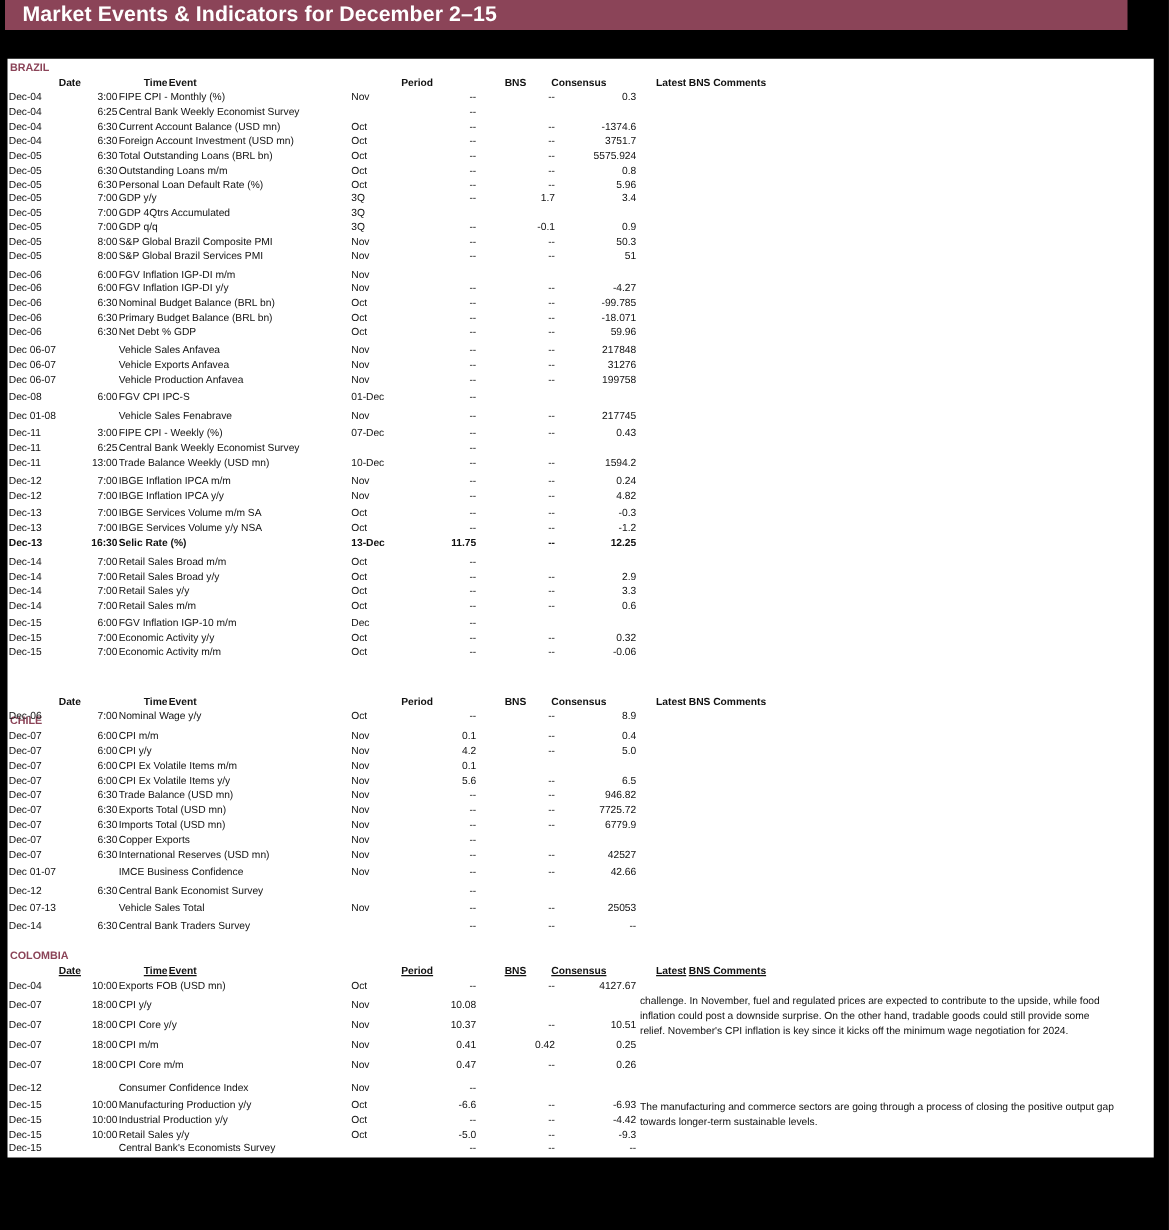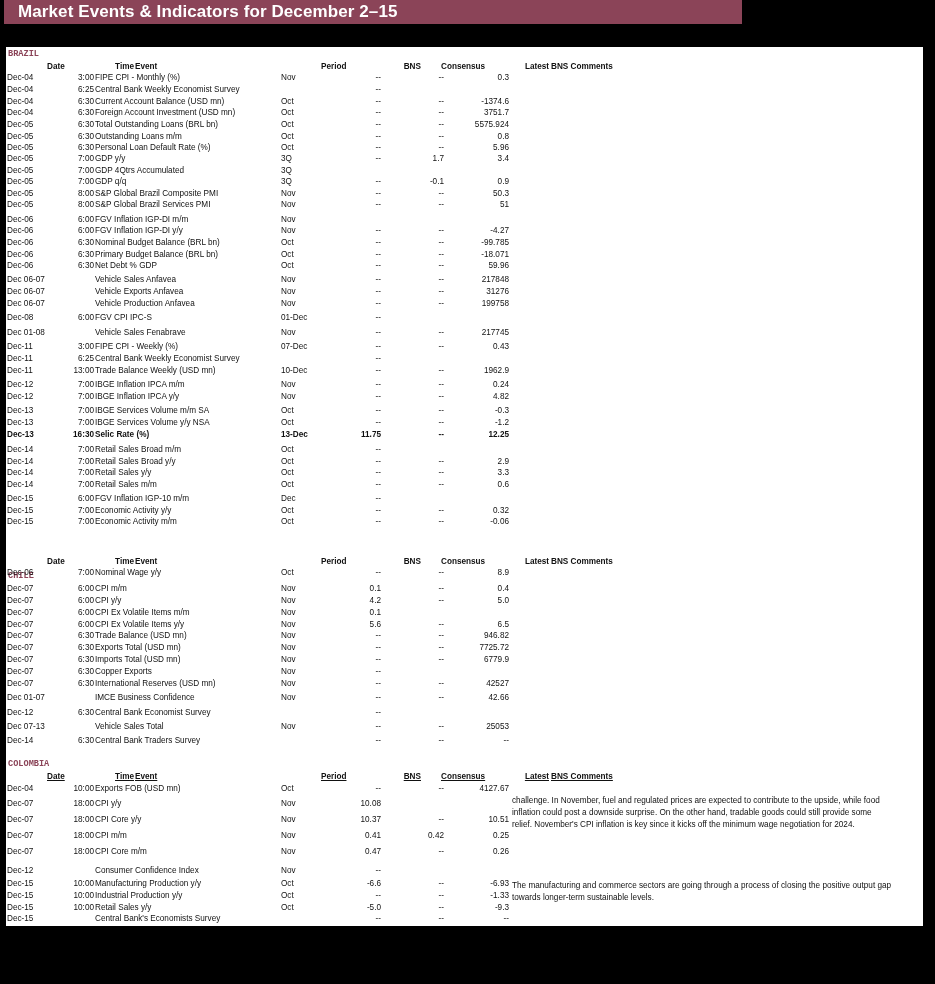--- a/index.html
+++ b/index.html
@@ -1,37 +1,37 @@
 <!DOCTYPE html>
 <html><head>
 <meta charset="utf-8">
 <style>
   html, body { margin: 0; padding: 0; background: #000; }
   body { width: 935px; height: 984px; position: relative; overflow: hidden;
          font-family: "Liberation Sans", "DejaVu Sans", sans-serif; }
-  .title-bar { position: absolute; left: 4px; top: 0; width: 738px; height: 24px;
+  .title-bar { position: absolute; left: 4px; top: 0; width: 898px; height: 24px;
                background: #8b4458; }
   .title-text { position: absolute; left: 14px; top: 2px; color: #fff; font-weight: bold;
                 font-size: 17px; letter-spacing: 0.1px; white-space: nowrap; }
   .sheet { position: absolute; left: 6px; top: 47px; width: 917px; height: 879px; background: #fff; }
   .row { position: absolute; left: 0; width: 917px; height: 11px; font-size: 8.2px;
          line-height: 11px; color: #111; white-space: nowrap; }
   .row span { position: absolute; top: 0; }
   .c-date { left: 1px; }
   .c-time { left: 58px; width: 30px; text-align: right; }
   .c-event { left: 89px; }
   .c-period { left: 275px; }
   .c-bns { left: 330px; width: 45px; text-align: right; }
   .c-cons { left: 395px; width: 43px; text-align: right; }
   .c-latest { left: 460px; width: 43px; text-align: right; }
   .c-comment { left: 505px; }
   .hdr span { font-weight: bold; margin-left: 40px; }
   .hdr.ul span { text-decoration: underline; }
   .section-title { position: absolute; left: 2px; font-size: 8.6px; font-weight: bold;
-                   color: #8b4458; font-family: Liberation Mono, monospace; }
+                   color: #8b4458; }
   .bold span { font-weight: bold; }
   .comment-block { position: absolute; left: 506px; font-size: 8.2px; line-height: 12px;
                    color: #111; width: 410px; }
   .comment-line { white-space: nowrap; display: block; }
 </style>
 </head>
 <body>
 
 <div class="title-bar">
   <span class="title-text">Market Events &amp; Indicators for December 2–15</span>
@@ -289,21 +289,21 @@
       <span class="c-latest"></span>
       <span class="c-comment"></span>
     </div>
     <div class="row" style="top: 318px;">
       <span class="c-date">Dec-11</span>
       <span class="c-time">13:00</span>
       <span class="c-event">Trade Balance Weekly (USD mn)</span>
       <span class="c-period">10-Dec</span>
       <span class="c-bns">--</span>
       <span class="c-cons">--</span>
-      <span class="c-latest">1962.9</span>
+      <span class="c-latest">1594.2</span>
       <span class="c-comment"></span>
     </div>
     <div class="row" style="top: 332px;">
       <span class="c-date">Dec-12</span>
       <span class="c-time">7:00</span>
       <span class="c-event">IBGE Inflation IPCA m/m</span>
       <span class="c-period">Nov</span>
       <span class="c-bns">--</span>
       <span class="c-cons">--</span>
       <span class="c-latest">0.24</span>
@@ -651,21 +651,21 @@
       <span class="c-latest">-6.93</span>
       <span class="c-comment"></span>
     </div>
     <div class="row" style="top: 843px;">
       <span class="c-date">Dec-15</span>
       <span class="c-time">10:00</span>
       <span class="c-event">Industrial Production y/y</span>
       <span class="c-period">Oct</span>
       <span class="c-bns">--</span>
       <span class="c-cons">--</span>
-      <span class="c-latest">-1.33</span>
+      <span class="c-latest">-4.42</span>
       <span class="c-comment"></span>
     </div>
     <div class="row" style="top: 855px;">
       <span class="c-date">Dec-15</span>
       <span class="c-time">10:00</span>
       <span class="c-event">Retail Sales y/y</span>
       <span class="c-period">Oct</span>
       <span class="c-bns">-5.0</span>
       <span class="c-cons">--</span>
       <span class="c-latest">-9.3</span>

